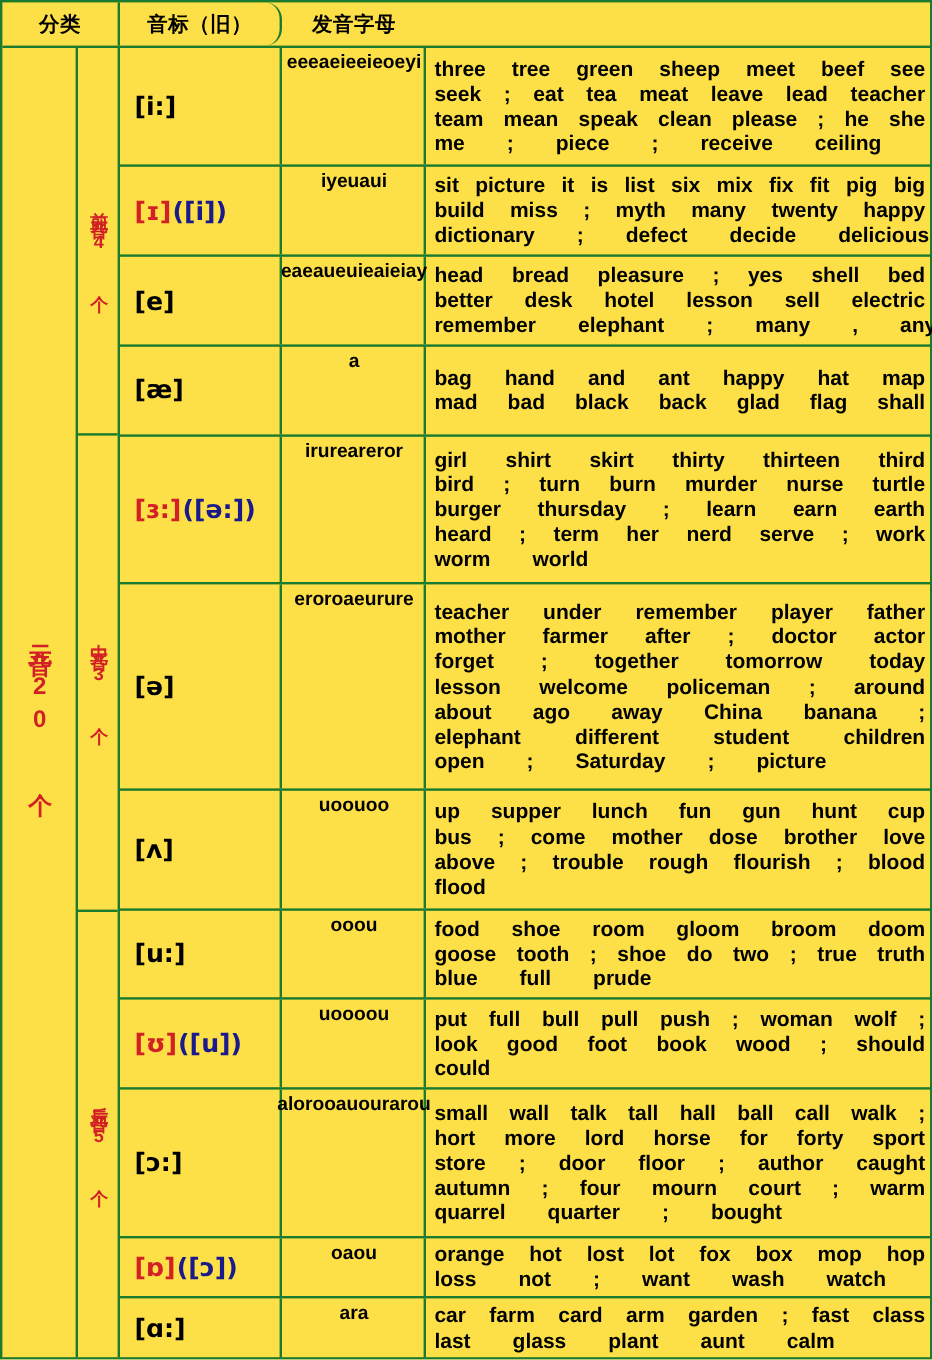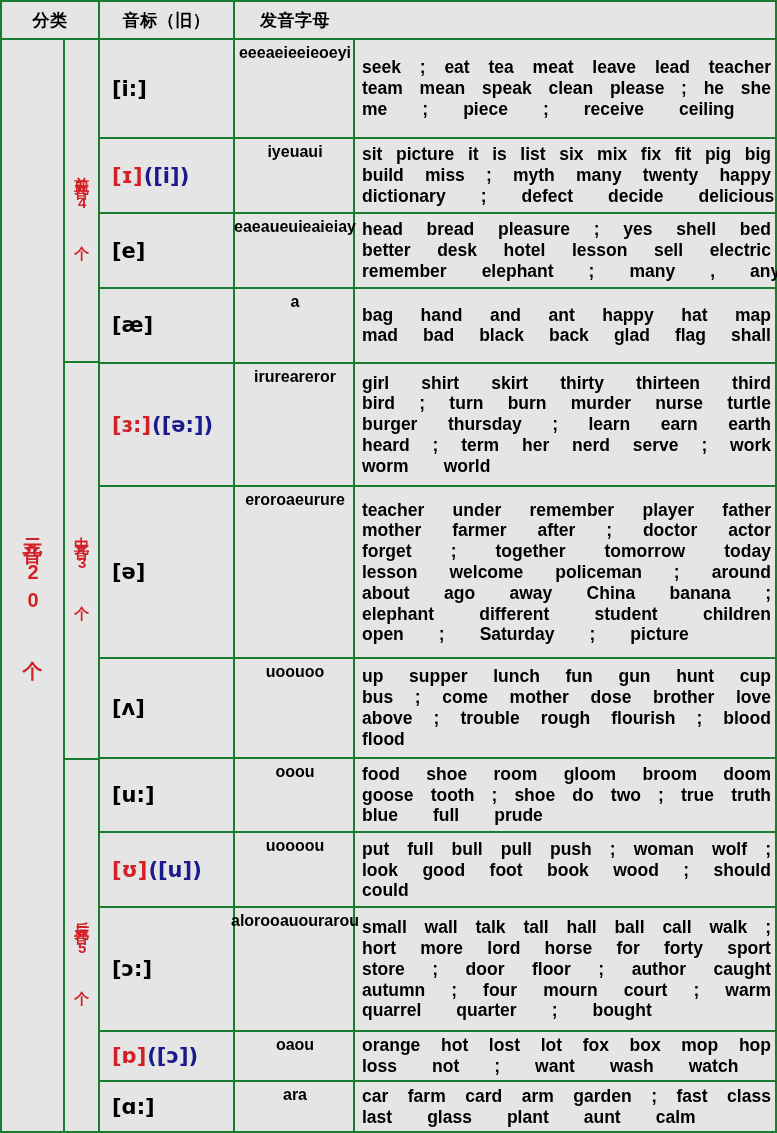--- a/index.html
+++ b/index.html
@@ -14,21 +14,21 @@
     font-family: "Liberation Sans", "DejaVu Sans", sans-serif;
     overflow: hidden;
   }
   #table-root {
     width: 777px;
     height: 1133px;
     box-sizing: border-box;
     display: flex;
     flex-direction: column;
     border: 2px solid #1a7a2e;
-    background: #e5e5e5;
+    background: #fde047;
   }
 
   
   .thead {
     display: flex;
     height: 36px;
     flex: 0 0 36px;
     border-bottom: 2px solid #1a7a2e;
   }
   .th {
@@ -37,21 +37,21 @@
     justify-content: center;
     font-weight: bold;
     font-size: 17px;
     color: #000;
     box-sizing: border-box;
     border-right: 2px solid #1a7a2e;
     letter-spacing: 0.5px;
   }
   .th:last-child { border-right: none; }
   .th-cat   { width: 98px; }
-  .th-ipa   { width: 135px; }
+  .th-ipa   { width: 135px; border-radius: 14px; }
   .th-lett  { width: 120px; }
   .th-words { flex: 1; }
 
   
   .tbody {
     flex: 1 1 auto;
     display: flex;
     min-height: 0;
   }
 
@@ -212,20 +212,29 @@
         <div class="row" style="flex: 4 1 0px;">
           <div class="cell-ipa">
             <span class="ipa-main">[i:]</span>
           </div>
           <div class="cell-letters">
             <div class="letters-line"><span>ee</span><span>ea</span><span>e</span></div>
             <div class="letters-line"><span>ie</span><span>ei</span><span></span></div>
             <div class="letters-line"><span>eo</span><span>ey</span><span>i</span></div>
           </div>
           <div class="cell-words">
+            <div class="words-line">
+              <span class="w">three</span>
+              <span class="w">tree</span>
+              <span class="w">green</span>
+              <span class="w">sheep</span>
+              <span class="w">meet</span>
+              <span class="w">beef</span>
+              <span class="w">see</span>
+            </div>
             <div class="words-line">
               <span class="w">seek</span>
               <span class="w">;</span>
               <span class="w">eat</span>
               <span class="w">tea</span>
               <span class="w">meat</span>
               <span class="w">leave</span>
               <span class="w">lead</span>
               <span class="w">teacher</span>
             </div>

